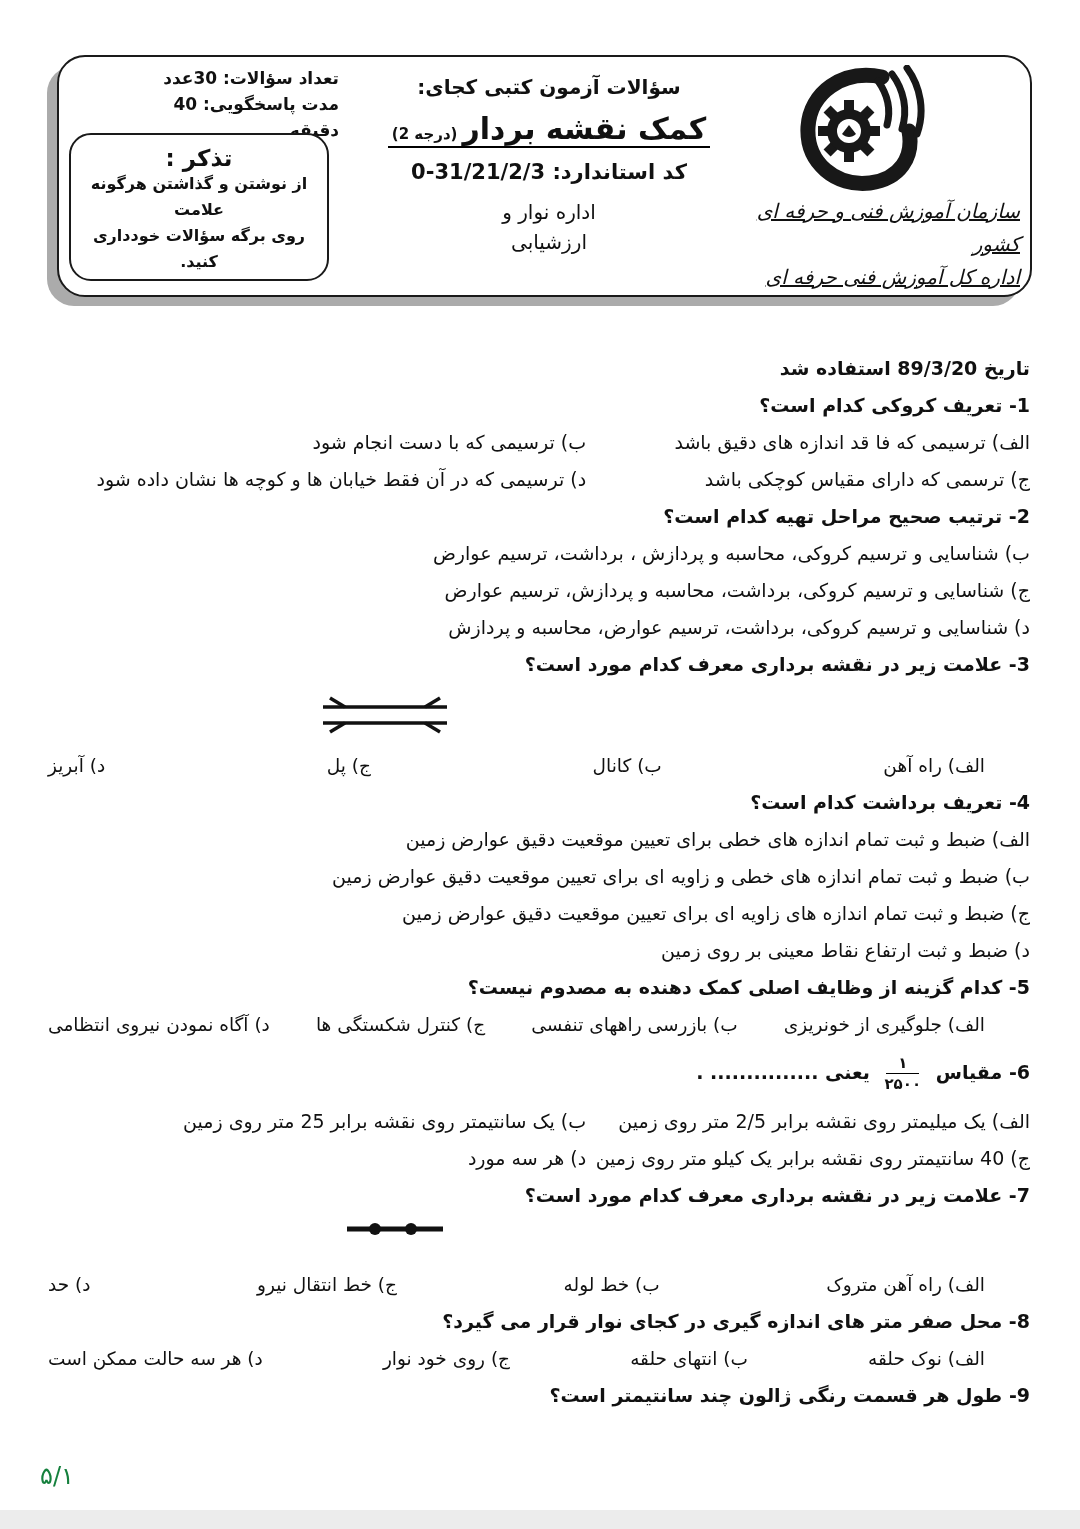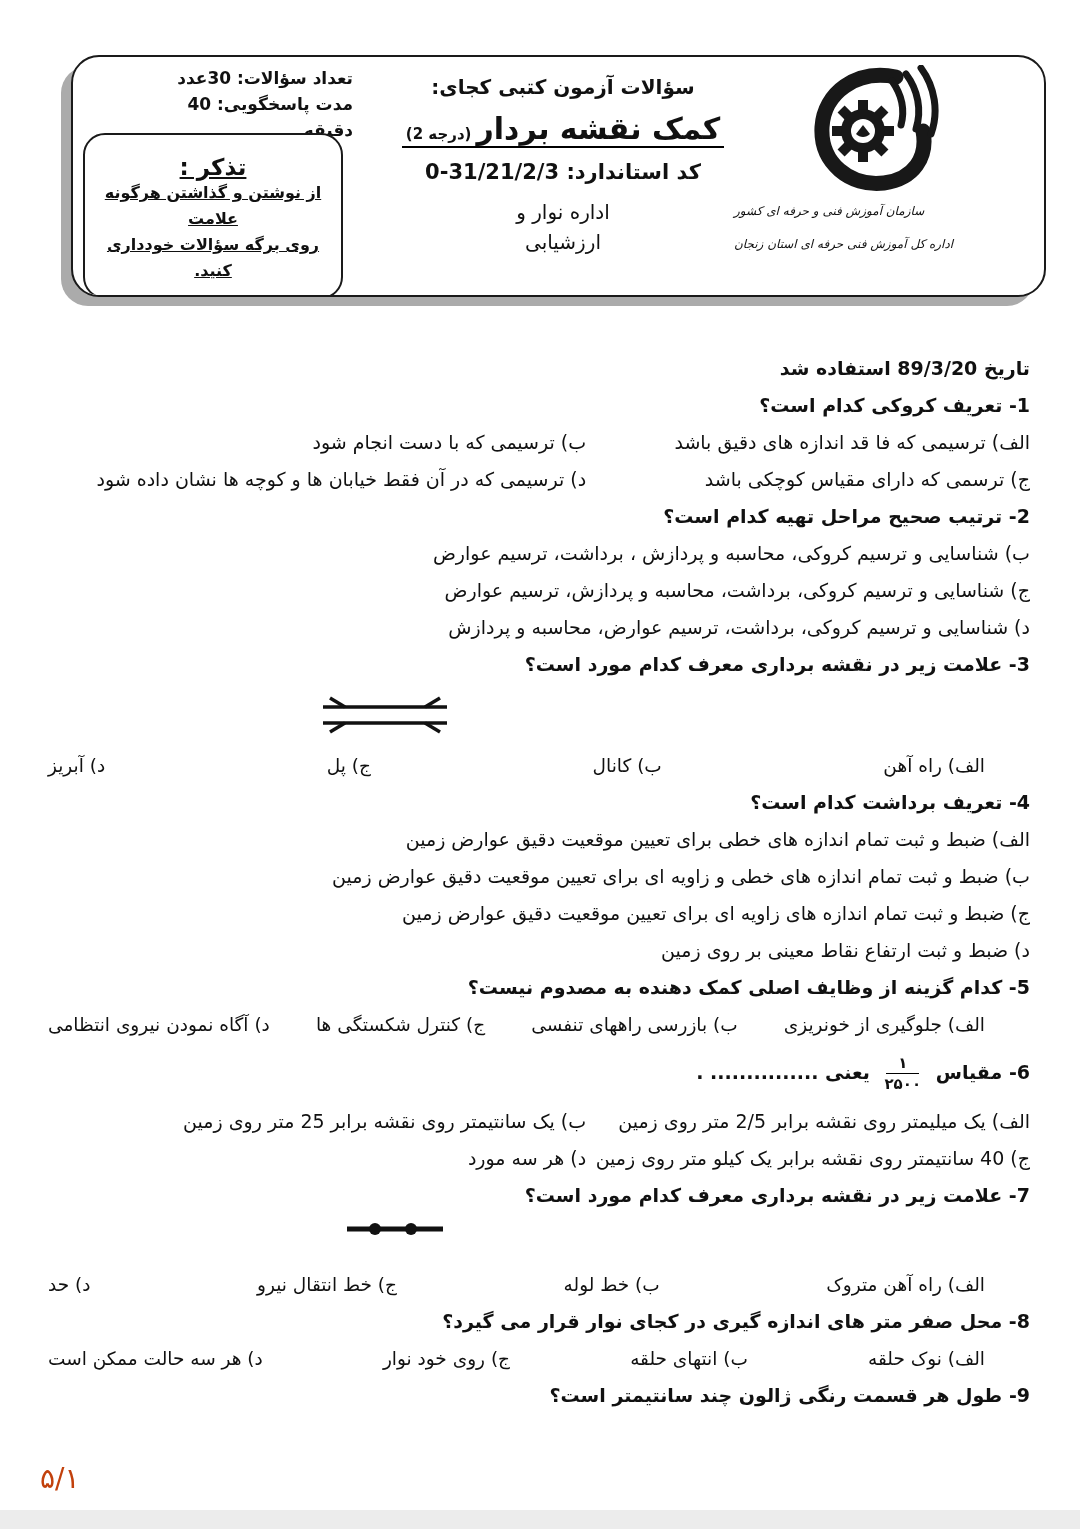--- a/index.html
+++ b/index.html
@@ -7,49 +7,48 @@
     width:1080px;height:1529px;position:relative;background:#ffffff;
     font-family:"DejaVu Sans",sans-serif;color:#111;overflow:hidden;
     direction:rtl;
   }
   
   .header-box{
     position:absolute;left:57px;top:55px;width:971px;height:238px;
     border:2px solid #1a1a1a;border-radius:28px;background:#fff;
     box-shadow:-11px 10px 0 -1px #ababab;
     overflow:hidden;
-    margin-left:14px;
   }
   .info-lines{
     position:absolute;left:30px;top:8px;width:250px;
     text-align:right;font-weight:bold;font-size:17px;line-height:26px;letter-spacing:2px;
   }
   .notice-box{
     position:absolute;left:10px;top:76px;width:240px;height:128px;
     border:2px solid #1a1a1a;border-radius:22px;background:#fff;
-    text-align:center;padding:17px 8px;text-decoration:underline;
+    text-align:center;padding:8px 8px;
   }
   .notice-title{font-weight:bold;font-size:23px;letter-spacing:3px;margin-top:2px;}
   .notice-line{font-weight:bold;font-size:16px;line-height:26px;}
   .center-block{
     position:absolute;left:325px;top:18px;width:330px;text-align:center;
   }
   .center-kicker{font-weight:bold;font-size:20px;}
   .center-title-row{
     display:inline-block;border-bottom:2.5px solid #000;padding:8px 4px 0;margin-top:4px;
   }
   .center-title{font-weight:bold;font-size:30px;}
   .center-grade{font-weight:bold;font-size:15px;}
   .center-std{font-weight:bold;font-size:21px;margin-top:12px;}
   .center-dept{font-size:20px;letter-spacing:7px;margin-top:16px;}
   .center-dept2{font-size:20px;letter-spacing:7px;margin-top:6px;}
   .logo-wrap{position:absolute;right:84px;top:8px;width:160px;height:128px;}
   .org-lines{
-    position:absolute;right:10px;top:138px;width:300px;text-align:left;
-    font-style:italic;font-size:12px;line-height:33px;
+    position:absolute;right:10px;top:138px;width:300px;text-align:right;
+    font-style:italic;font-size:20px;line-height:33px;text-decoration:underline;
   }
   
   .content{
     position:absolute;top:356px;right:50px;left:48px;
     direction:rtl;text-align:right;font-size:19px;
   }
   .line{line-height:25px;margin-bottom:12px;}
   .b{font-weight:bold;}
   .row2{display:grid;grid-template-columns:45.2% 54.8%;direction:rtl;margin-bottom:12px;line-height:25px;}
   .row2>div{text-align:right;}
@@ -59,21 +58,21 @@
   .sym-pipe{width:100px;margin:0 585px 30px 0;}
   .frac{
     display:inline-flex;flex-direction:column;align-items:center;vertical-align:middle;
     margin:0 8px;font-size:15px;font-weight:bold;line-height:18px;
   }
   .frac .num{border-bottom:1.5px solid #000;padding:0 12px 1px;}
   .frac .den{padding-top:1px;}
   .q6-title{margin-bottom:14px;line-height:46px;}
   
   .page-num{
-    position:absolute;left:40px;top:1462px;color:#c2410c;font-size:28px;direction:ltr;
+    position:absolute;left:40px;top:1462px;color:#15803d;font-size:24px;direction:ltr;
   }
   .bottom-bar{
     position:absolute;left:0;bottom:0;width:100%;height:19px;background:#ececec;
   }
 </style>
 </head>
 <body>
 
 <div class="header-box">
 

